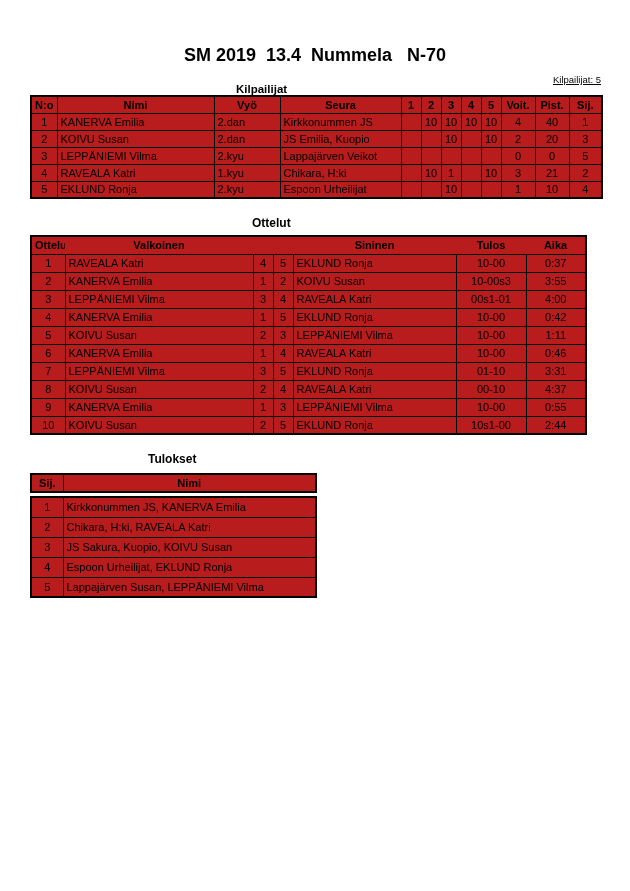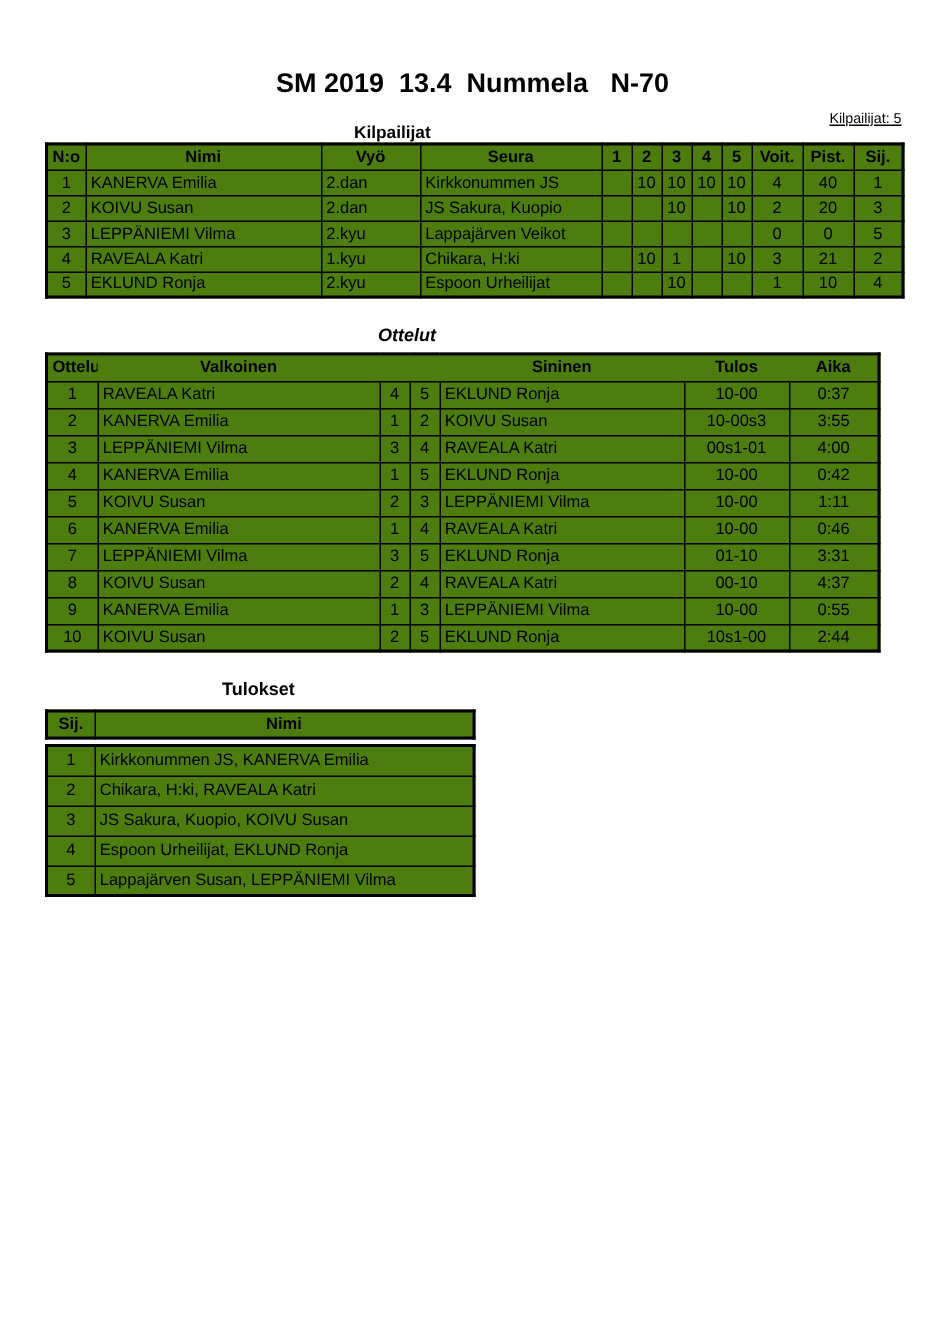--- a/index.html
+++ b/index.html
@@ -17,21 +17,21 @@
     text-align: center;
     font-size: 18px;
     font-weight: bold;
     white-space: pre;
   }
 
   .sub-row { position: relative; margin: 5px 0 0 30px; width: 571px; height: 16px; }
   .subtitle { position: absolute; left: 206px; top: 12px; font-size: 11.5px; font-weight: bold; }
   .count { position: absolute; right: 0; top: 3px; font-size: 9.5px; text-decoration: underline; }
 
-  table { border-collapse: collapse; table-layout: fixed; border: 2px solid #000; background: #4d7c0f; }
+  table { border-collapse: collapse; table-layout: fixed; border: 2px solid #000; background: #b91c1c; }
   th, td {
     border: 1px solid #000;
     padding: 0 3px;
     font-size: 11px;
     height: 18px;
     white-space: nowrap;
     overflow: hidden;
     vertical-align: middle;
   }
   th { font-weight: bold; text-align: center; }
@@ -40,21 +40,21 @@
   .competitors { width: 571px; margin: 8px 0 0 30px; }
   .competitors th, .competitors td { height: 17px; }
   .competitors td:nth-child(1) { text-align: center; }
   .competitors td:nth-child(2),
   .competitors td:nth-child(3),
   .competitors td:nth-child(4) { text-align: left; }
   .competitors td:nth-child(n+5) { text-align: center; }
 
   
   .section-head { font-size: 12px; font-weight: bold; }
-  .head-matches { margin: 17px 0 5px 252px; font-style: italic; }
+  .head-matches { margin: 17px 0 5px 252px; }
   .head-results { margin: 17px 0 7px 148px; }
 
   
   .matches { width: 555px; margin-left: 30px; }
   .matches thead th { border-left: 0; border-right: 0; }
   .matches td:nth-child(1) { text-align: center; }
   .matches td:nth-child(2) { text-align: left; }
   .matches td:nth-child(3),
   .matches td:nth-child(4) { text-align: center; }
   .matches td:nth-child(5) { text-align: left; }
@@ -123,21 +123,21 @@
           <td>10</td>
           <td>10</td>
           <td>4</td>
           <td>40</td>
           <td>1</td>
         </tr>
         <tr>
           <td>2</td>
           <td>KOIVU Susan</td>
           <td>2.dan</td>
-          <td>JS Sakura, Kuopio</td>
+          <td>JS Emilia, Kuopio</td>
           <td></td>
           <td></td>
           <td>10</td>
           <td></td>
           <td>10</td>
           <td>2</td>
           <td>20</td>
           <td>3</td>
         </tr>
         <tr>

